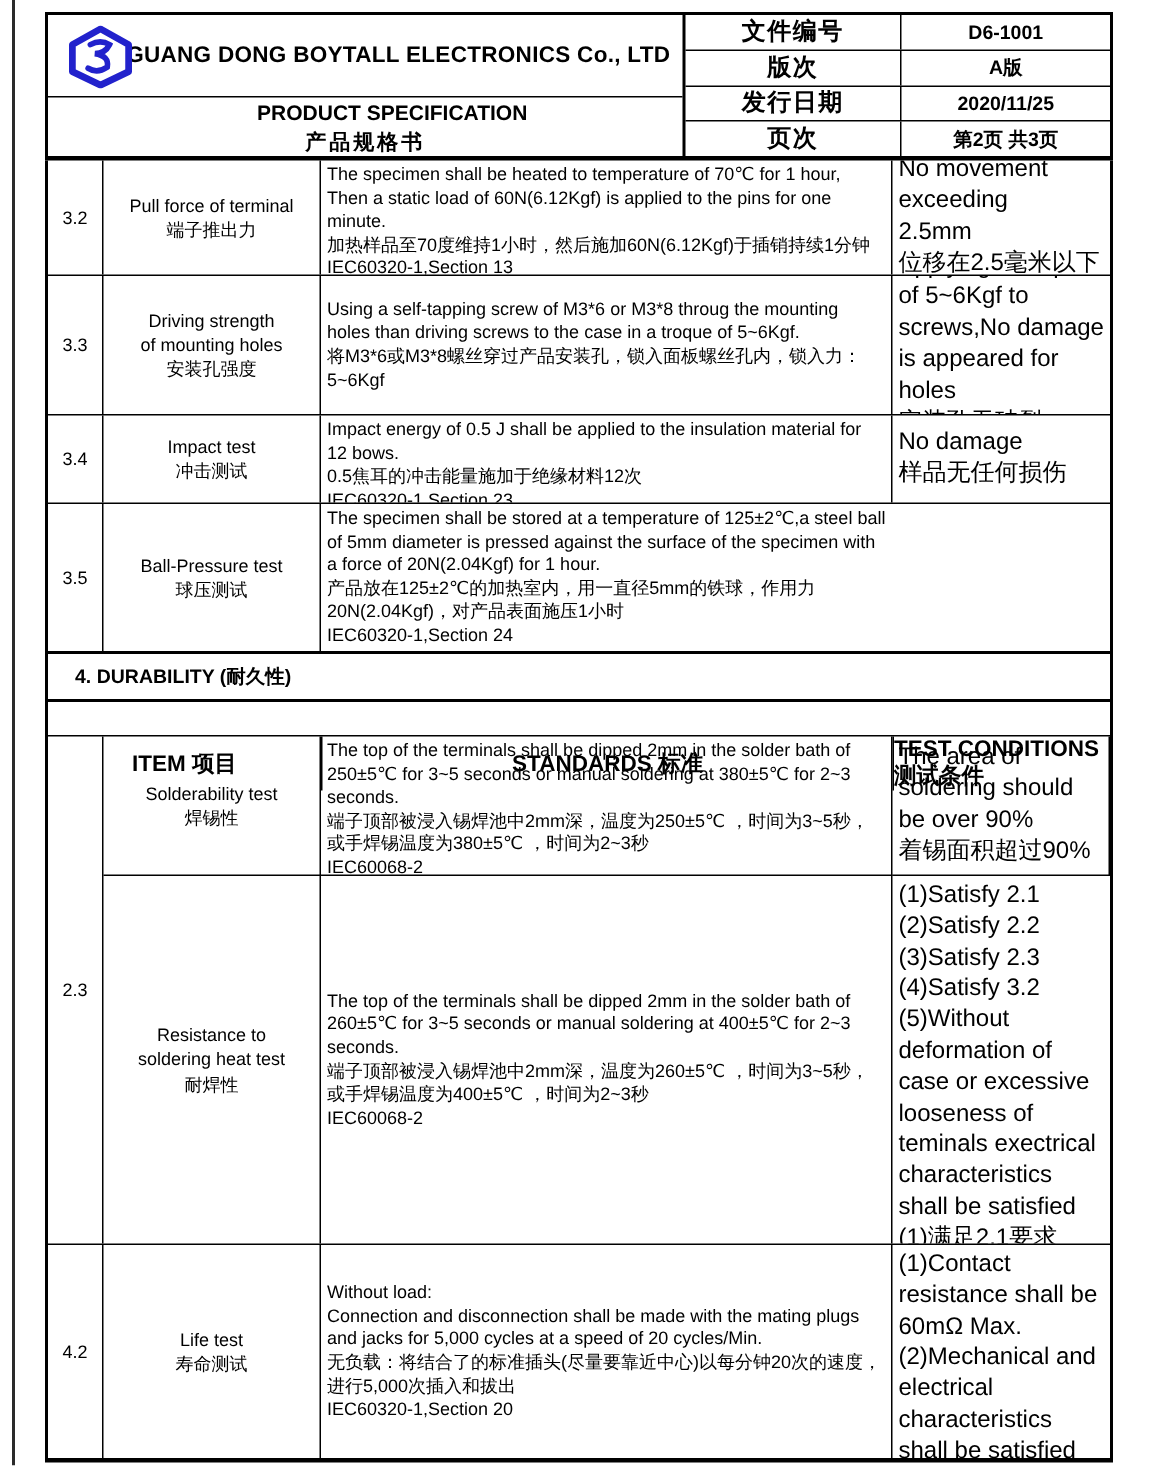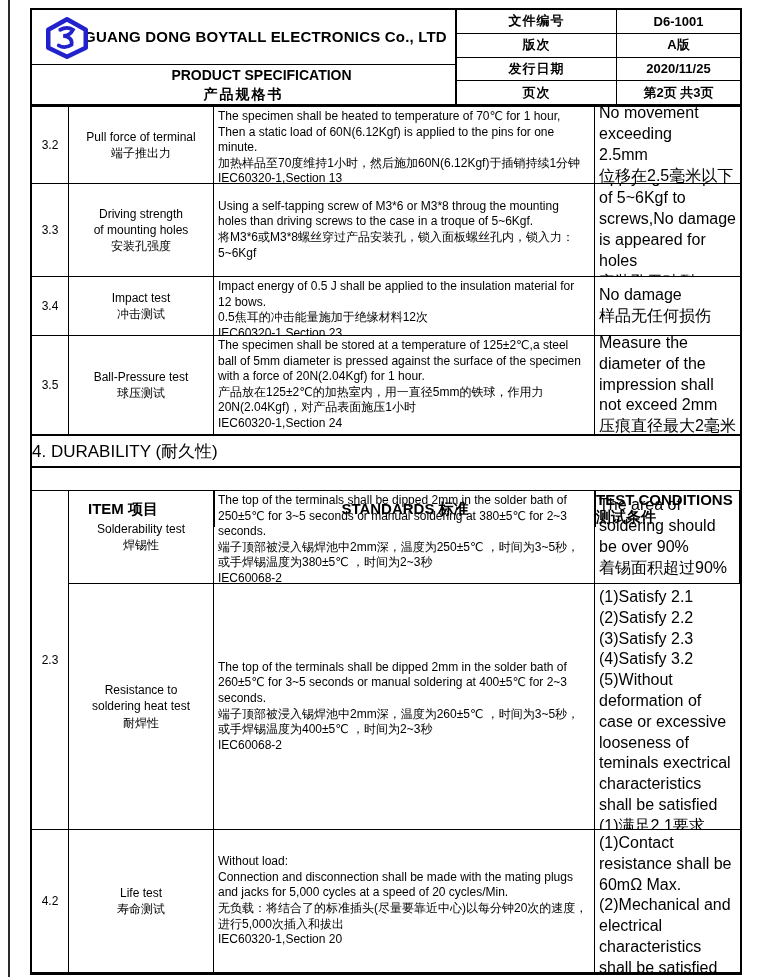--- a/index.html
+++ b/index.html
@@ -32,23 +32,23 @@
   .company-text { flex: 1; text-align: center; padding-left: 44px; line-height: 1.25; }
   .company-en { font-weight: bold; font-size: 15px; letter-spacing: 0.2px; }
   .company-cn { font-weight: bold; font-size: 14px; letter-spacing: 4px; }
   .spec-row { flex: 1; display: flex; flex-direction: column; justify-content: center; text-align: center; line-height: 1.3; }
   .spec-en { font-weight: bold; font-size: 14px; padding-left: 36px; }
   .spec-cn { font-weight: bold; font-size: 14px; letter-spacing: 2px; }
   .header-right { flex: 1; display: flex; flex-direction: column; }
   .meta-row { flex: 1; display: flex; border-bottom: 1px solid #000; }
   .meta-row:last-child { border-bottom: none; }
   .meta-label {
-    width: 160px; border-right: 1px solid #000;
+    width: 144px; border-right: 1px solid #000;
     display: flex; align-items: center; justify-content: center;
-    font-weight: bold; font-size: 13px; letter-spacing: 1px;
+    font-weight: bold; font-size: 16px; letter-spacing: 1px;
   }
   .meta-value {
     flex: 1; display: flex; align-items: center; justify-content: center;
     font-weight: bold; font-size: 13px;
   }
 
   
   .tbl { border-left: 2px solid #000; border-right: 2px solid #000; }
   .grid-row { display: grid; grid-template-columns: 37px 145px 381px 1fr; border-bottom: 1px solid #000; }
   .cell { border-right: 1px solid #000; overflow: hidden; }
@@ -70,21 +70,21 @@
 
   .h-r32 { height: 77px; }
   .h-r33 { height: 93px; }
   .h-r34 { height: 59px; }
   .h-r35 { height: 100px; border-bottom-width: 2px; }
 
   
   .sec-title {
     border-bottom: 2px solid #000;
     height: 32px; display: flex; align-items: center;
-    font-weight: normal; font-size: 17px; 
+    font-weight: bold; font-size: 13px; padding-left: 18px;
   }
   .thead-row {
     display: grid; grid-template-columns: 183px 381px 1fr;
     border-bottom: 1px solid #000; height: 23px;
   }
   .thead-cell {
     border-right: 1px solid #000;
     display: flex; align-items: center; justify-content: center;
     font-weight: bold; font-size: 15px; margin-top: 23px;
   }
@@ -184,22 +184,20 @@
     </div>
 
     <div class="grid-row h-r35">
       <div class="cell num-cell">3.5</div>
       <div class="cell item-cell">Ball-Pressure test
 球压测试</div>
       <div class="cell cond-cell">The specimen shall be stored at a temperature of 125±2℃,a steel ball of 5mm diameter is pressed against the surface of the specimen with a force of 20N(2.04Kgf) for 1 hour.
 产品放在125±2℃的加热室内，用一直径5mm的铁球，作用力
 20N(2.04Kgf)，对产品表面施压1小时
 IEC60320-1,Section 24</div>
-      <div class="cell std-cell std-center">Measure the diameter of the impression shall not exceed 2mm
-压痕直径最大2毫米</div>
     </div>
 
     <div class="sec-title">4. DURABILITY (耐久性)</div>
 
     <div class="thead-row">
       <div class="thead-cell">ITEM 项目</div>
       <div class="thead-cell">STANDARDS 标准</div>
       <div class="thead-cell">TEST CONDITIONS 测试条件</div>
     </div>
 

